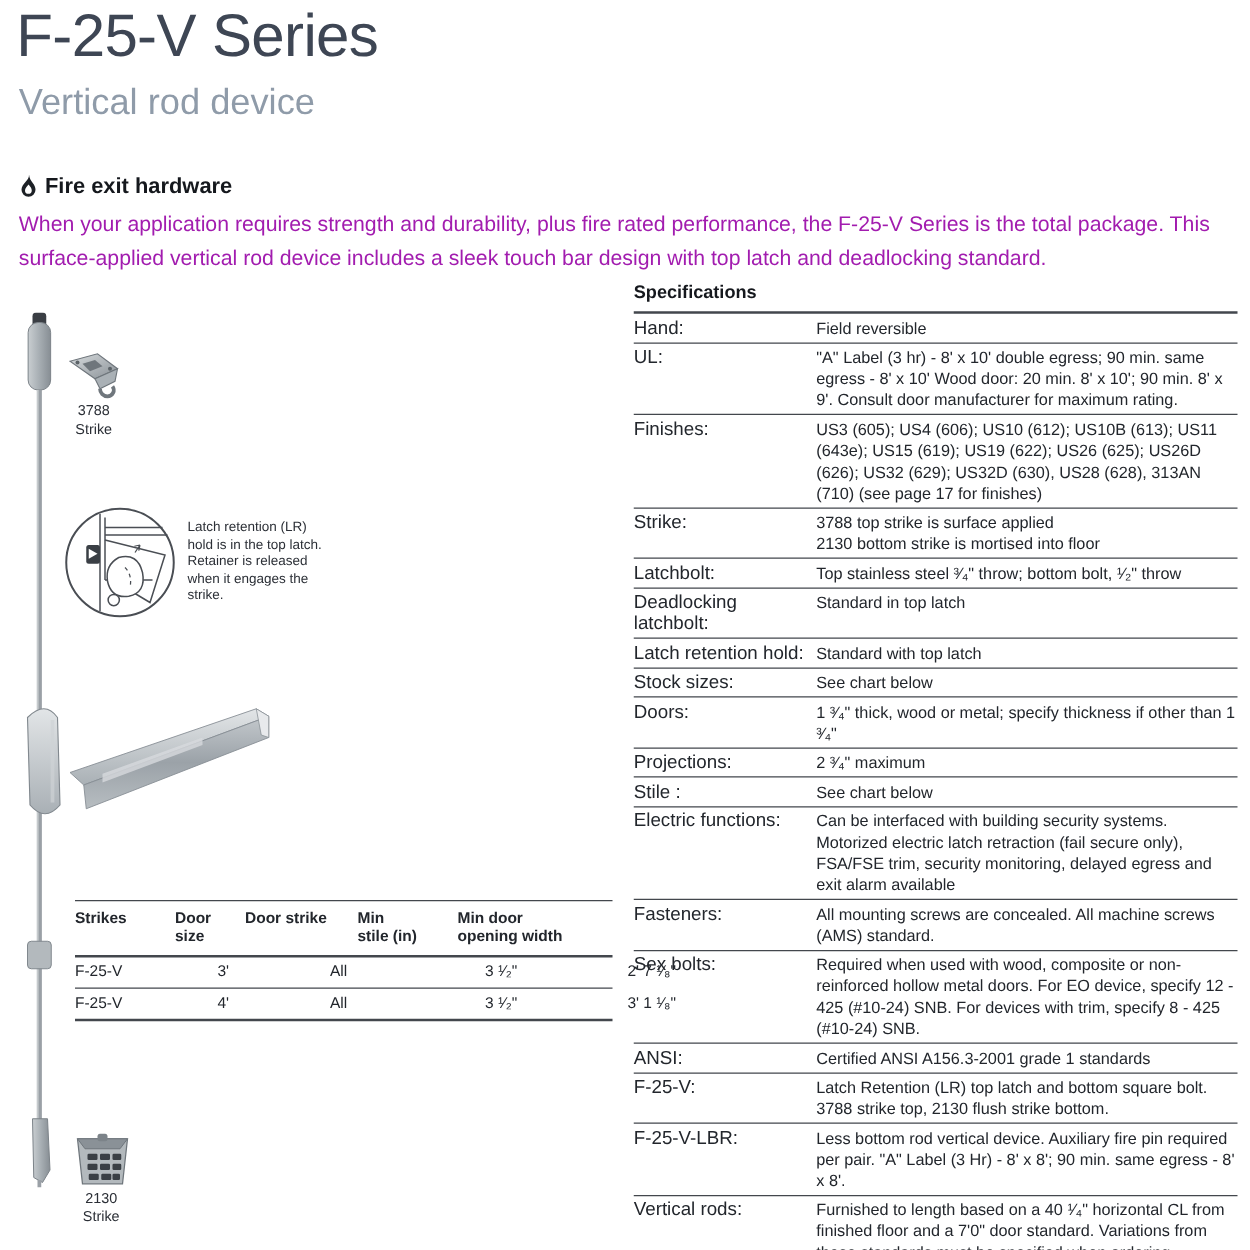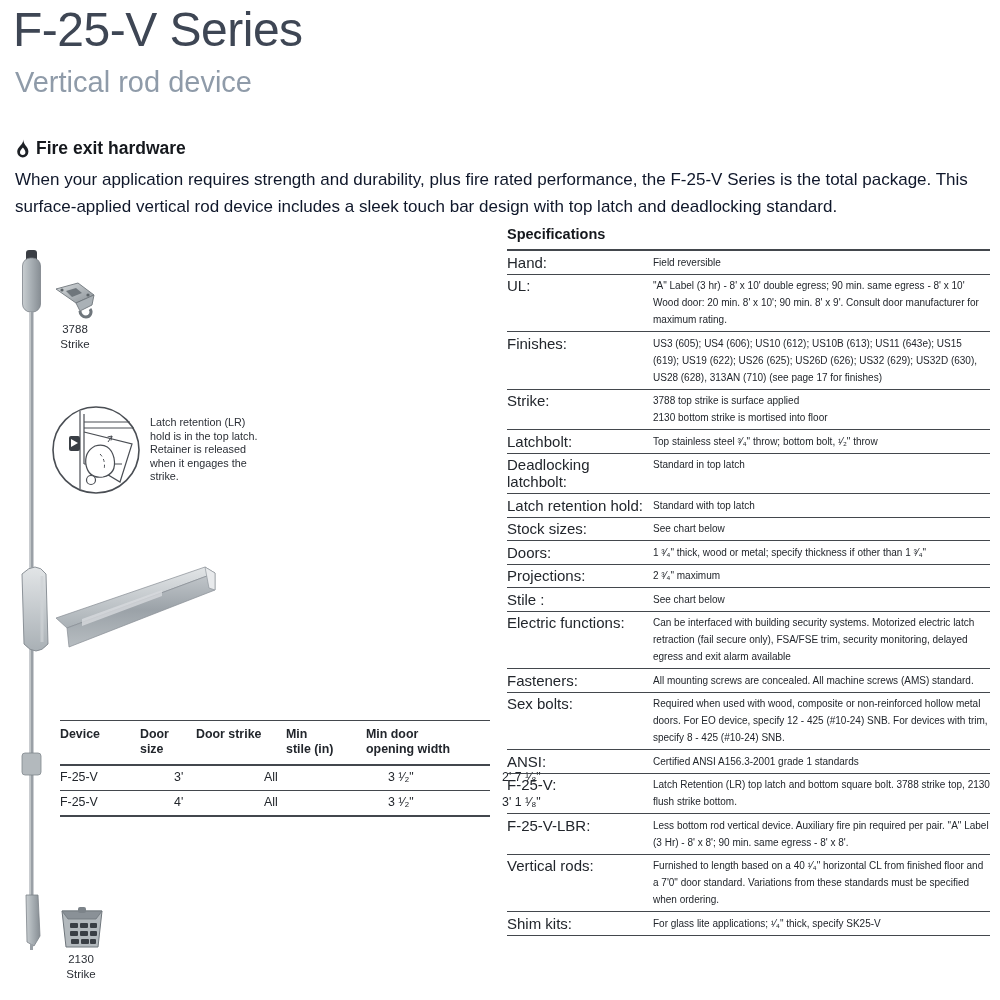--- a/index.html
+++ b/index.html
@@ -5,28 +5,28 @@
   html,body{margin:0;padding:0;background:#fff;}
   .page{position:relative;width:1000px;height:1000px;background:#ffffff;overflow:hidden;
         font-family:"Liberation Sans","DejaVu Sans",sans-serif;color:#22262c;}
 
   .title{position:absolute;left:13px;top:2px;font-size:48px;font-weight:400;
          color:#3e4654;letter-spacing:-0.5px;}
   .subtitle{position:absolute;left:15px;top:66px;font-size:29px;font-weight:400;color:#8f9ba9;}
 
   .fire-head{position:absolute;left:15px;top:138px;display:flex;align-items:center;gap:6px;}
   .fire-head .txt{font-size:17.5px;font-weight:700;color:#15181d;}
-  .intro{position:absolute;left:15px;top:166px;width:978px;font-size:17px;line-height:27px;color:#0f172a;}
+  .intro{position:absolute;left:15px;top:166px;width:978px;font-size:17px;line-height:27px;color:#a21caf;}
 
   .specs{position:absolute;left:507px;top:226px;width:483px;}
   .specs .heading{font-size:14.5px;font-weight:700;color:#15181d;margin:0 0 7px 0;}
   .spec-table{border-top:2px solid #43474d;}
   .spec-row{display:flex;border-bottom:1.5px solid #43474d;padding:2.5px 0 3px;}
   .spec-label{flex:0 0 142px;width:142px;font-size:15px;line-height:17px;padding-right:4px;color:#22262c;}
-  .spec-value{flex:1;font-size:10px;line-height:17px;white-space:pre-line;color:#22262c;}
+  .spec-value{flex:1;font-size:13px;line-height:17px;white-space:pre-line;color:#22262c;}
 
   .dtable{position:absolute;left:60px;top:720px;width:430px;border-top:1.5px solid #43474d;}
   .dt-head{display:flex;border-bottom:2px solid #43474d;padding:6px 0 7px;}
   .dt-row{display:flex;border-bottom:1.5px solid #43474d;padding:4px 0 5px;gap:34px;}
   .dt-row:last-child{border-bottom:2px solid #43474d;}
   .dt-cell{font-size:12.4px;line-height:15px;white-space:pre-line;padding-right:6px;box-sizing:border-box;}
   .dt-cell.h{font-weight:700;}
   .dt-cell:nth-child(1){width:80px;flex:0 0 80px;}
   .dt-cell:nth-child(2){width:56px;flex:0 0 56px;}
   .dt-cell:nth-child(3){width:90px;flex:0 0 90px;}
@@ -160,21 +160,21 @@
       <rect x="13" y="34" width="8" height="5" rx="1"></rect>
         <rect x="23" y="34" width="8" height="5" rx="1"></rect>
         <rect x="32" y="34" width="6" height="5" rx="1"></rect>
     </g>
   </svg>
   <div class="cap" style="left:50px;top:952px;width:62px;">2130
 Strike</div>
 
   <div class="dtable">
     <div class="dt-head">
-        <div class="dt-cell h">Device</div>
+        <div class="dt-cell h">Strikes</div>
         <div class="dt-cell h">Door
 size</div>
         <div class="dt-cell h">Door strike</div>
         <div class="dt-cell h">Min
 stile (in)</div>
         <div class="dt-cell h">Min door
 opening width</div>
       </div>
     <div>
         <div class="dt-row">

